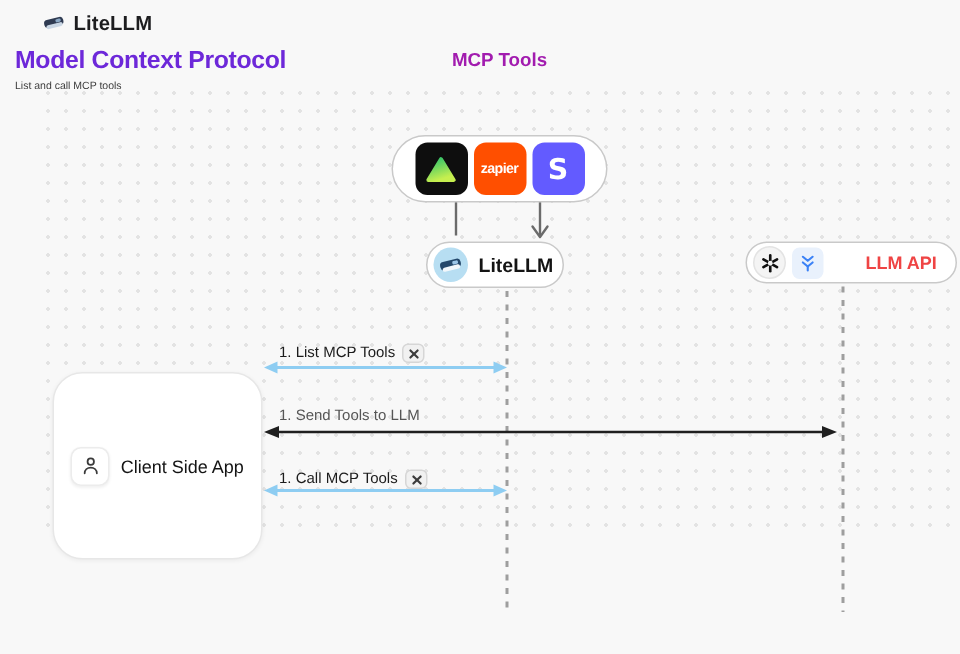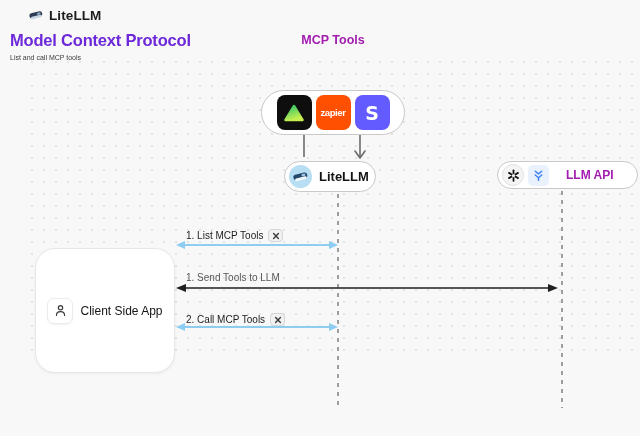--- a/index.html
+++ b/index.html
@@ -35,21 +35,21 @@
   .tool-zapier span { color:#fff; font-weight:700; font-size:9.5px; letter-spacing:-.4px; }
   .tool-stripe { background:var(--stripe-purple,#635bff); }
   .tool-stripe span { color:#fff; font-weight:700; font-size:19px; font-family:"DejaVu Sans", sans-serif; }
 
   
   .node { background:#fff; border:1px solid #c9c9c9; display:flex; align-items:center; position:absolute; z-index:2; }
   .node-litellm { left:284px; top:161px; width:92px; height:31px; border-radius:16px; padding-left:4px; }
   .node-litellm .lbl { font-size:13px; font-weight:600; margin-left:7px; color:#141414; }
   .ll-circle { width:23px; height:23px; border-radius:50%; background:var(--litellm-blue,#b7def2); display:flex; align-items:center; justify-content:center; }
   .node-llmapi { left:497px; top:161px; width:141px; height:28px; border-radius:14px; padding-left:4px; gap:4px; }
-  .node-llmapi .lbl { font-size:12px; font-weight:600; margin-left:13px; color:#a21caf; }
+  .node-llmapi .lbl { font-size:12px; font-weight:600; margin-left:24px; color:#ef4444; }
   .openai-circle { width:22px; height:22px; border-radius:50%; background:#f4f4f4; border:1px solid #e3e3e3; display:flex; align-items:center; justify-content:center; }
   .provider-sq { width:21px; height:21px; border-radius:5px; background:#e9f1fc; display:flex; align-items:center; justify-content:center; }
   .node-client {
     left:35px; top:220px; width:140px; height:125px; border-radius:20px;
     border:1px solid #e7e7e7; box-shadow:0 1px 3px rgba(0,0,0,.05);
     justify-content:center; gap:7px; padding:0 6px;margin-top:28px;
   }
   .client-icon-sq { width:26px; height:26px; border-radius:7px; background:#fff; border:1px solid #ececec; box-shadow:0 1px 2px rgba(0,0,0,.06); display:flex; align-items:center; justify-content:center; flex:none; }
   .node-client .lbl { font-size:12px; font-weight:500; color:#141414; white-space:nowrap; }
 
@@ -189,20 +189,20 @@
     <svg width="8" height="8" viewBox="0 0 10 10" stroke="#3c3c3c" stroke-width="1.8" stroke-linecap="round">
       <line x1="2" y1="2" x2="8" y2="8"></line>
         <line x1="8" y1="2" x2="2" y2="8"></line>
     </svg>
   </span>
 </div>
 <div class="msg msg-2">
   <span>1. Send Tools to LLM</span>
 </div>
 <div class="msg msg-3">
-  <span>2. Call MCP Tools</span>
+  <span>1. Call MCP Tools</span>
   <span class="tools-badge">
     <svg width="8" height="8" viewBox="0 0 10 10" stroke="#3c3c3c" stroke-width="1.8" stroke-linecap="round">
       <line x1="2" y1="2" x2="8" y2="8"></line>
         <line x1="8" y1="2" x2="2" y2="8"></line>
     </svg>
   </span>
 </div>
 
 </body></html>

